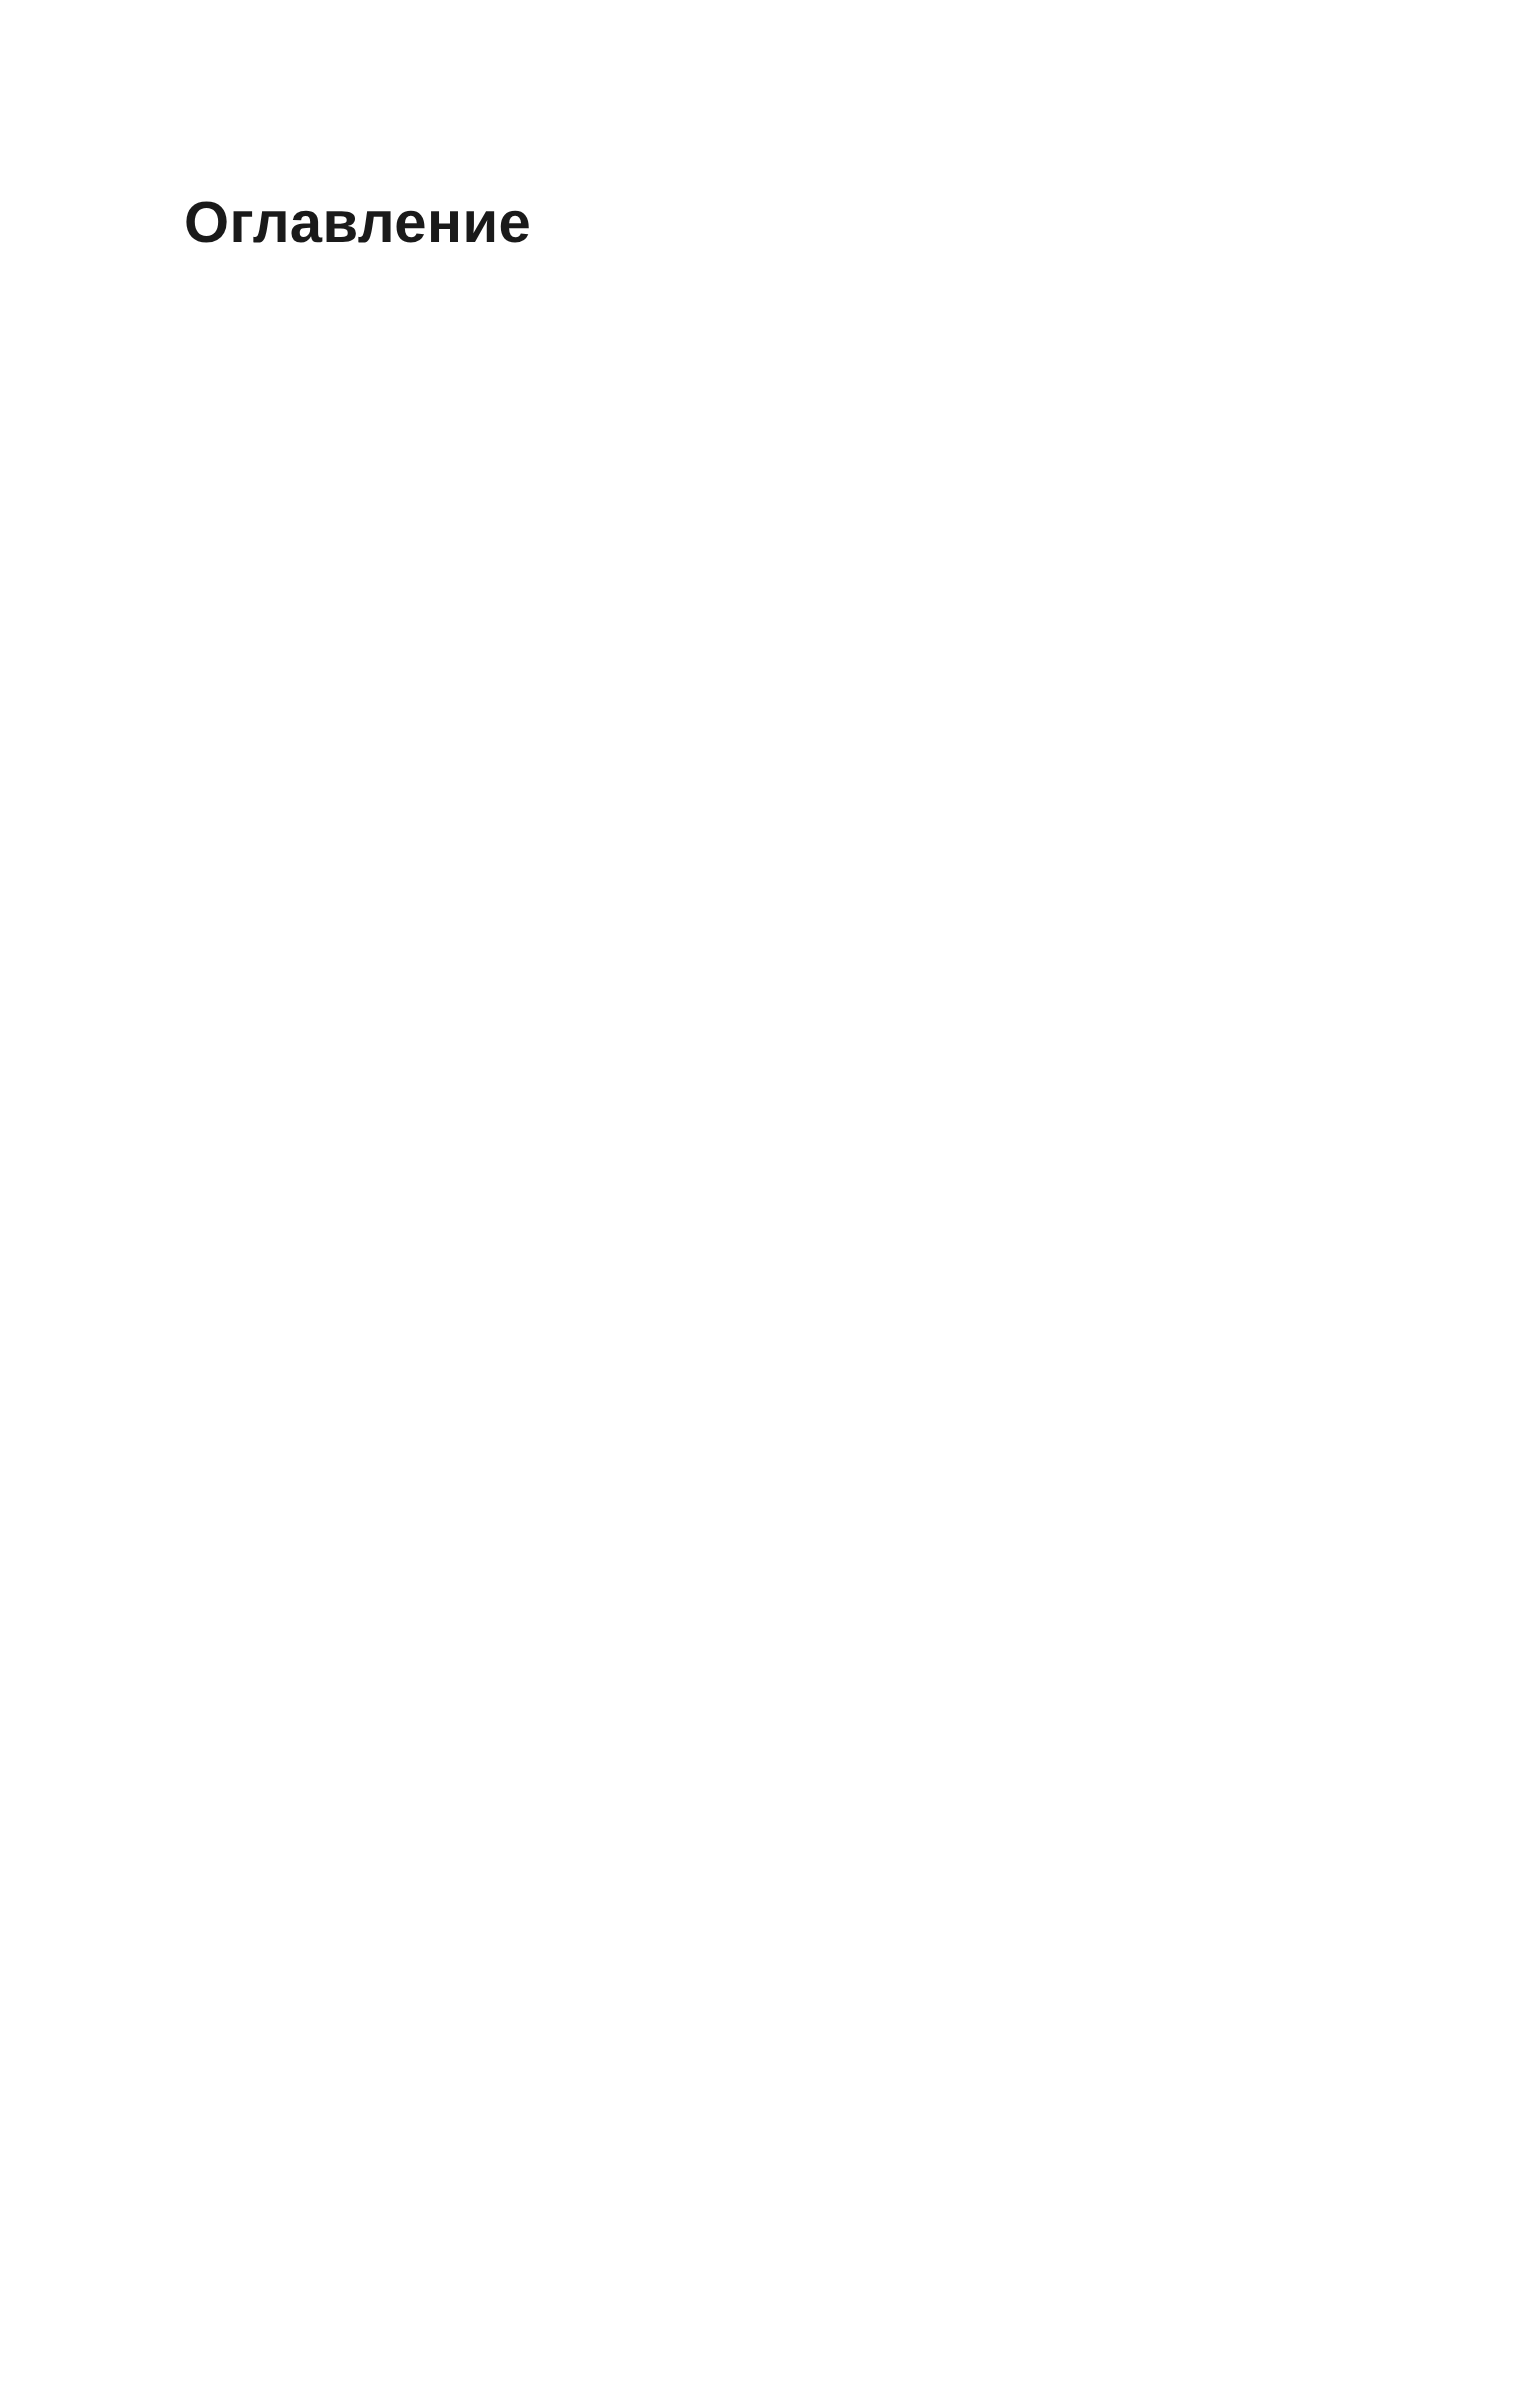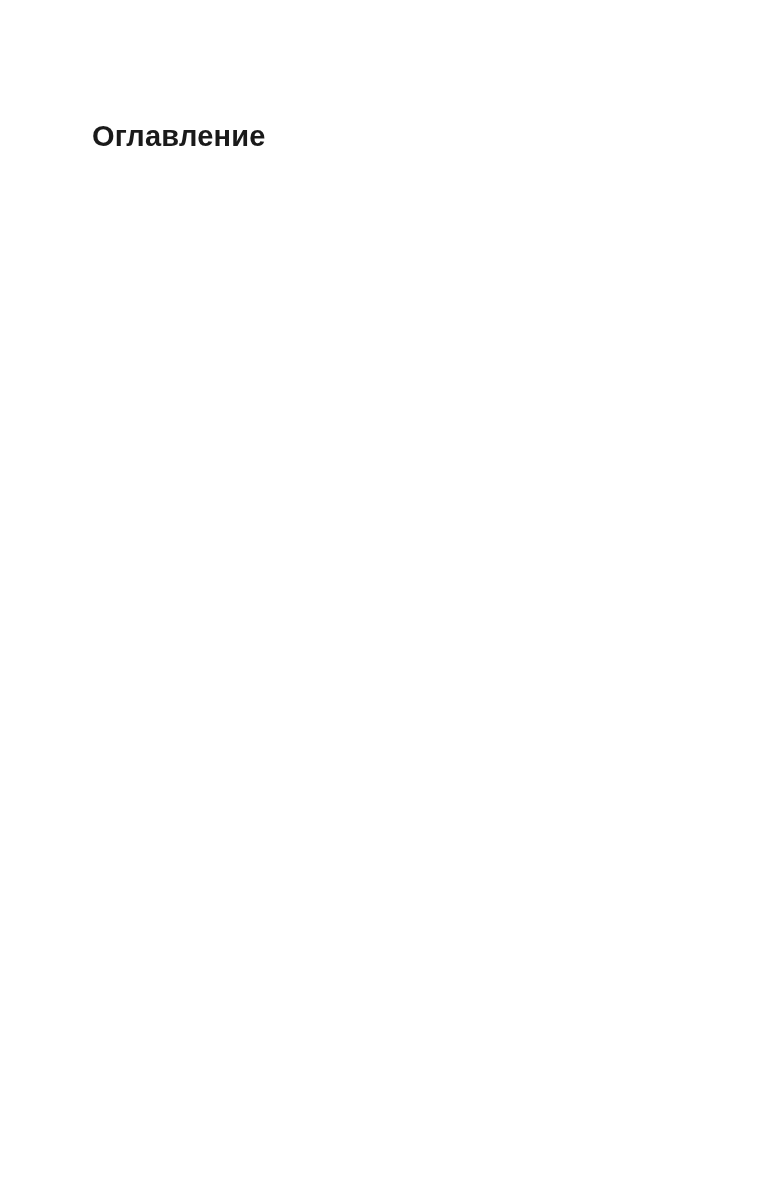--- a/index.html
+++ b/index.html
@@ -21,21 +21,21 @@
     box-sizing: border-box;
     padding: 0 92px 0 92px;
     position: relative;
   }
   .toc-title {
     font-family: "Liberation Sans", sans-serif;
     font-weight: bold;
     font-size: 29px;
     letter-spacing: 0.2px;
     margin: 0;
-    padding-top: 120px;
+    padding-top: 96px;
   }
   .toc-list {
     margin-top: 98px;
   }
   
   .row {
     display: flex;
     align-items: flex-end;
     font-size: 19.5px;
     line-height: 1.42;

